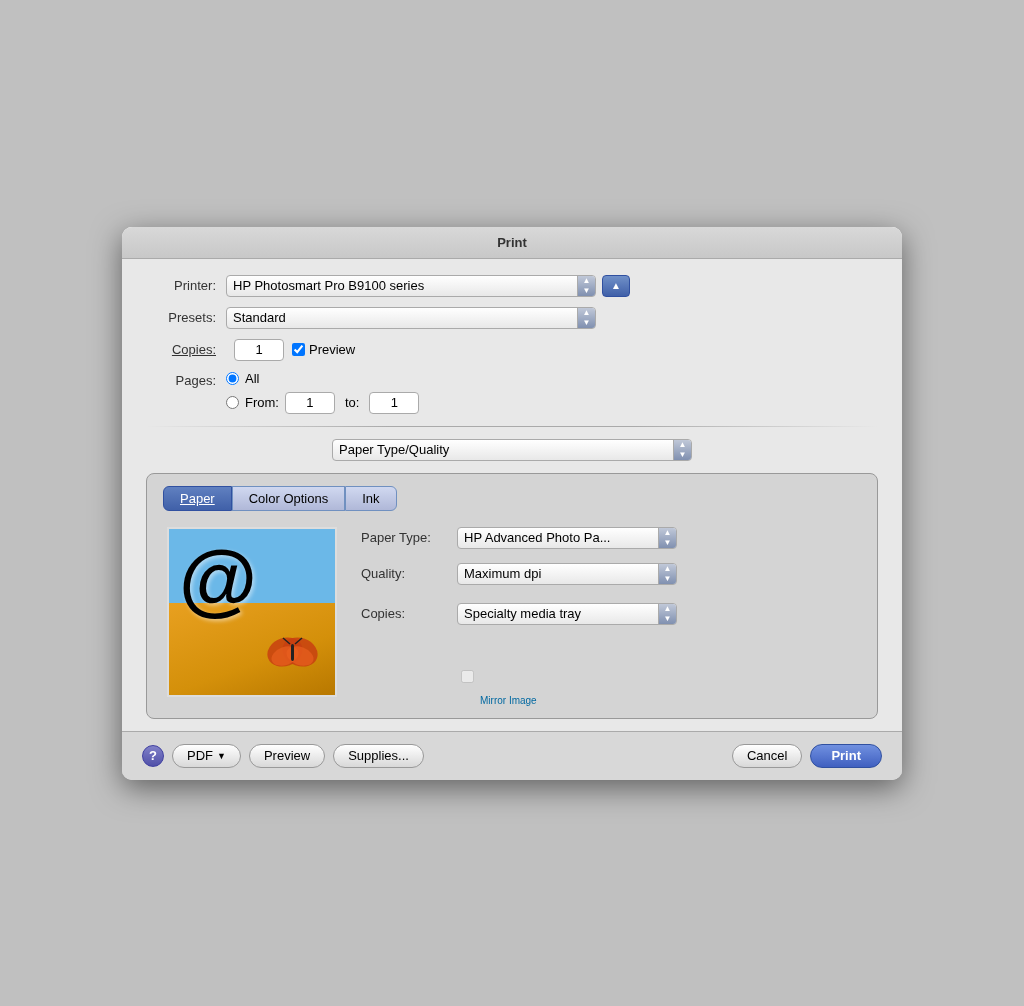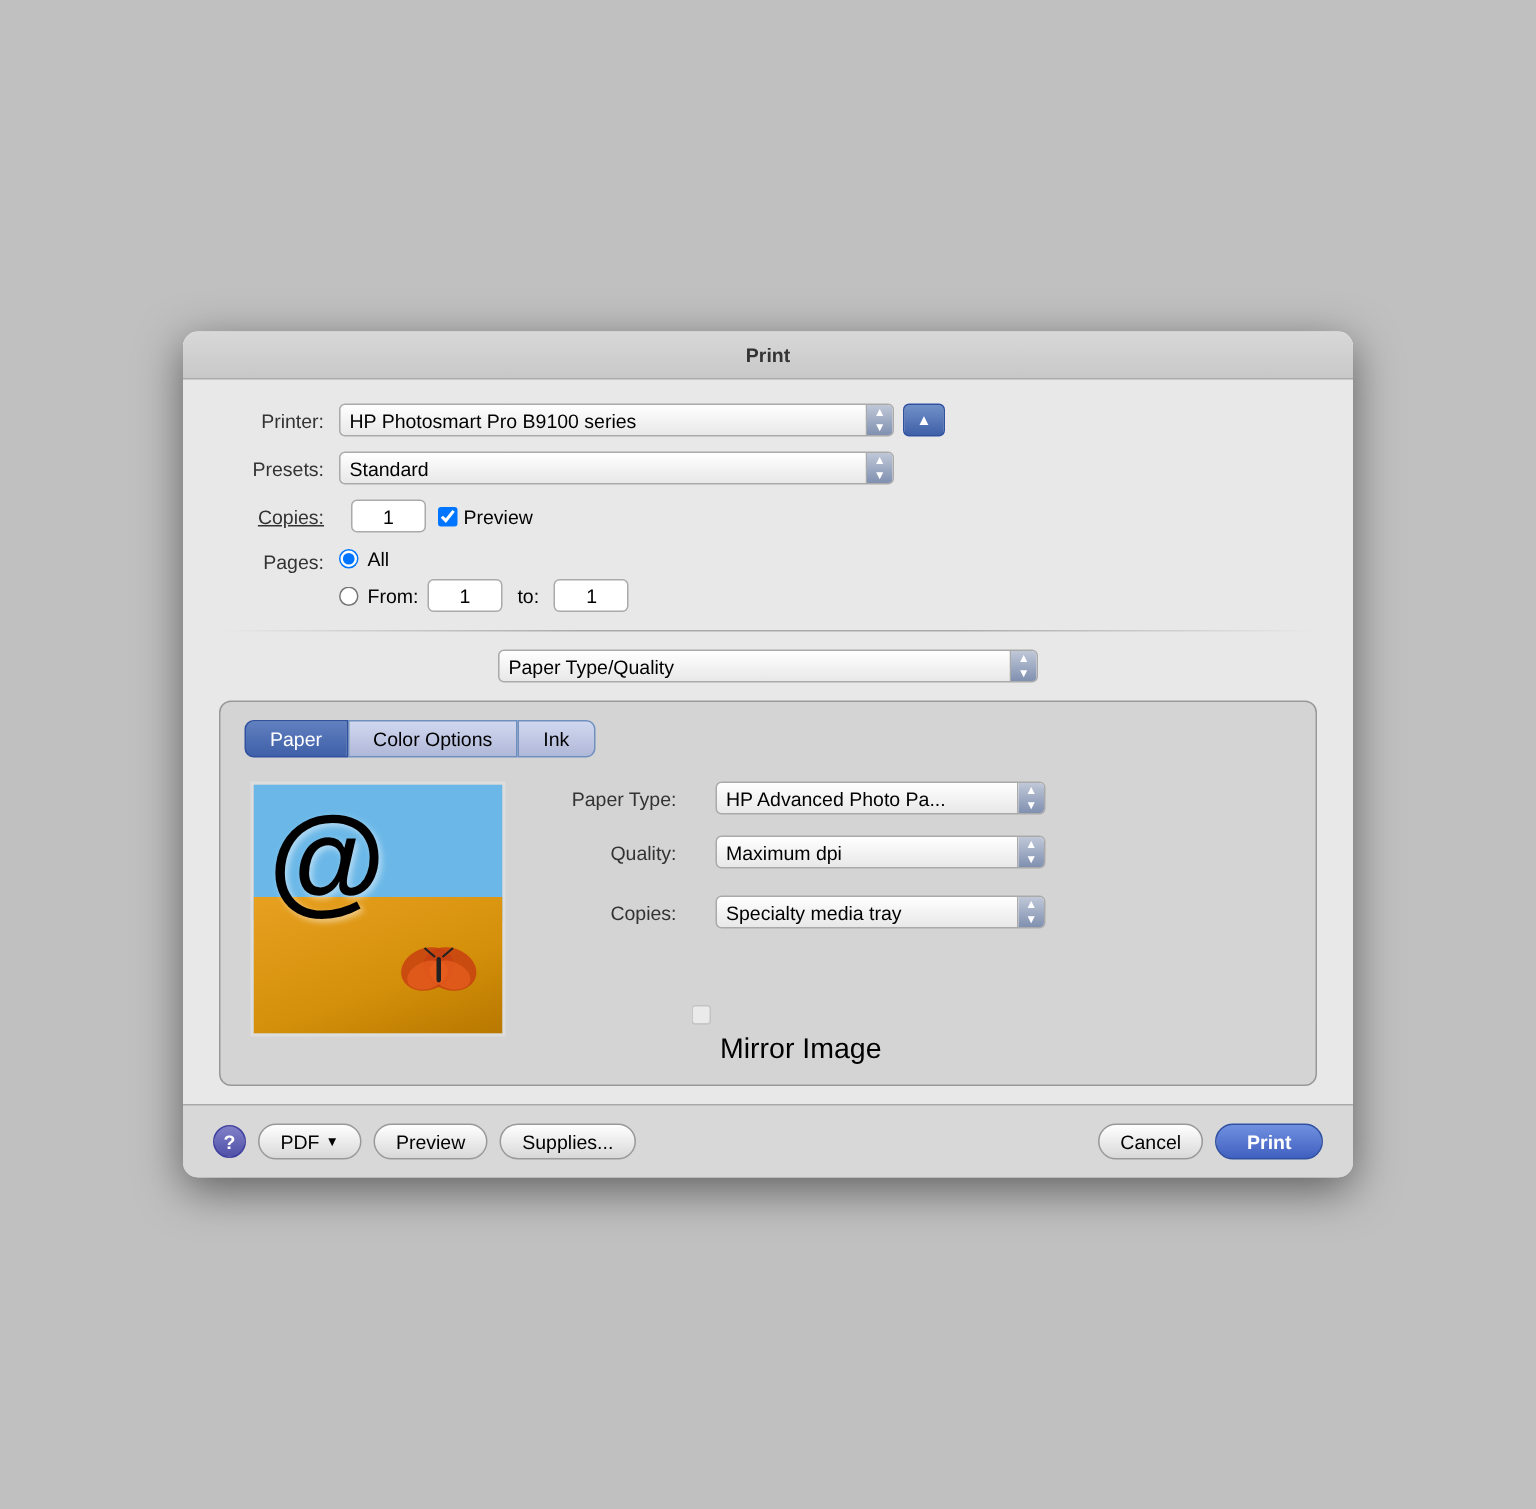--- a/index.html
+++ b/index.html
@@ -235,20 +235,21 @@
     }
 
     .tab-btn:last-child {
       border-radius: 0 6px 6px 0;
     }
 
     .tab-btn.active {
       background: linear-gradient(to bottom, #6080c0, #4060a8);
       color: white;
       border-color: #3050a0;
+      text-decoration: underline;
     }
 
     .tab-content {
       display: flex;
       align-items: flex-start;
       gap: 24px;
       padding: 0 8px;
     }
 
     .paper-options {
@@ -257,44 +258,43 @@
       flex-direction: column;
       gap: 14px;
     }
 
     .option-row {
       display: flex;
       align-items: center;
     }
 
     .option-label {
-      text-align: right;
       width: 90px;
-      margin-right: 26px;
+      margin-right: 6px;
       font-size: 13px;
       color: #333;
     }
 
     .option-select { width: 220px; }
 
     .source-section {
       margin-top: 4px;
     }
 
     .mirror-row {
       display: flex;
       align-items: center;
       gap: 6px;
       margin-left: 100px;
       margin-top: 8px;
     }
 
     .mirror-label {
-      font-size: 19px;
-      color: #000000;
+      font-size: 10px;
+      color: #0369a1;
       margin-top: 48px;
     }
 
     .dialog-footer {
       border-top: 1px solid #aaa;
       padding: 12px 20px;
       display: flex;
       align-items: center;
       gap: 8px;
       background: #d8d8d8;

